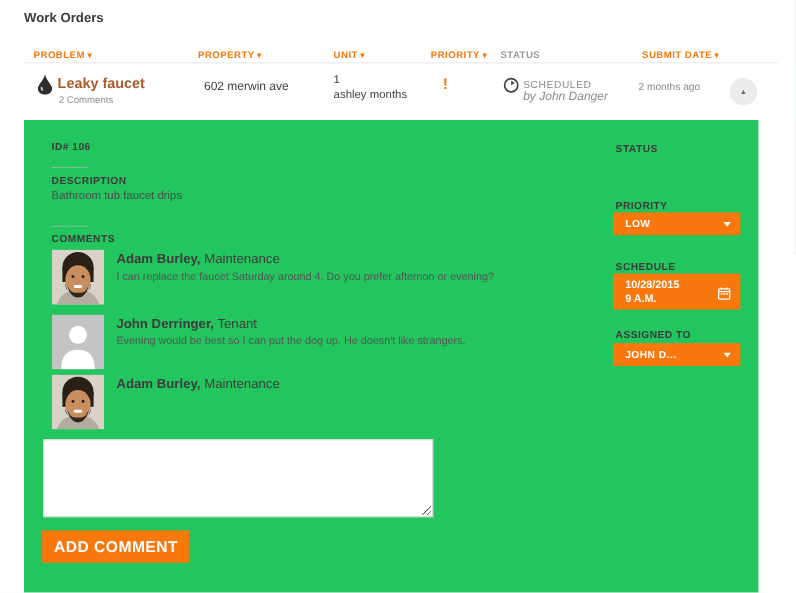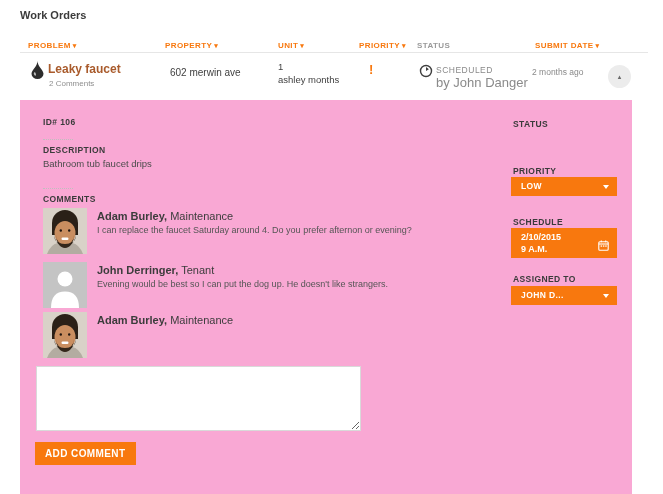--- a/index.html
+++ b/index.html
@@ -20,44 +20,44 @@
   .drop-ic { position:absolute; left:31px; top:8px; }
   .problem-link { position:absolute; left:48px; top:9px; font-size:12px; font-weight:bold;
                   color:#a95b2c; cursor:pointer; }
   .comments-count { position:absolute; left:49px; top:26px; font-size:8px; color:#8f8f8f; }
   .prop-val { position:absolute; left:170px; top:14px; font-size:10px; color:#3f3f3f; }
   .unit-num { position:absolute; left:278px; top:8px; font-size:9.5px; color:#3f3f3f; }
   .unit-tenant { position:absolute; left:278px; top:21px; font-size:9.5px; color:#3f3f3f; }
   .prio-flag { position:absolute; left:369px; top:9px; font-size:13px; font-weight:bold; color:#f8780e; }
   .clock-ic { position:absolute; left:419px; top:11px; }
   .status-txt { position:absolute; left:436px; top:12px; font-size:8.5px; letter-spacing:.5px; color:#8a8a8a; }
-  .status-by { position:absolute; left:436px; top:22px; font-size:13px; color:#8a8a8a; }
+  .status-by { position:absolute; left:436px; top:22px; font-size:10px; font-style:italic; color:#8a8a8a; }
   .submit-val { position:absolute; left:532px; top:14px; font-size:8.5px; color:#8a8a8a; }
   .collapse-btn { position:absolute; left:608px; top:12px; width:23px; height:23px; border-radius:50%;
                   background:#ececec; border:none; cursor:pointer; color:#6a6a6a; font-size:7px;
                   line-height:23px; text-align:center; }
 
   
-  .panel { position:absolute; left:20px; top:100px; width:612px; height:394px; background:#f9a8d4; }
+  .panel { position:absolute; left:20px; top:100px; width:612px; height:394px; background:#22c55e; }
   .lbl { position:absolute; font-size:8.5px; font-weight:bold; letter-spacing:.4px; color:#3b3b3b; }
   .sep { position:absolute; left:23px; width:30px; border-top:1px dotted #bfbfbf; }
   .desc-text { position:absolute; left:23px; top:58px; font-size:9.5px; color:#4c4c4c; }
 
   .comment { position:absolute; left:23px; width:430px; }
   .avatar { position:absolute; left:0; top:0; width:44px; height:46px; overflow:hidden; }
   .c-body { position:absolute; left:54px; top:2px; width:365px; }
   .c-name { font-size:11px; color:#3c3c3c; }
   .c-name b { font-weight:bold; }
   .c-text { font-size:9px; color:#555; line-height:1.45; margin-top:2px; }
 
   .new-comment { position:absolute; left:16px; top:266px; width:325px; height:65px;
                  border:1px solid #d9d9d9; background:#fff; resize:both; font-family:"Liberation Sans", sans-serif;
                  font-size:9.5px; color:#444; padding:4px; }
   .add-btn { position:absolute; left:15px; top:342px; background:#f8780e; color:#fff; border:none;
-             font-family:"Liberation Sans", sans-serif; font-size:10px; font-weight:bold; letter-spacing:.4px;
+             font-family:"Liberation Sans", sans-serif; font-size:13px; font-weight:bold; letter-spacing:.4px;
              padding:6px 10px; cursor:pointer; }
 
   
   .sb-lbl { left:493px; }
   .sb-box { position:absolute; left:491px; width:106px; height:19px; background:#f8780e; color:#fff;
             font-size:8.5px; font-weight:bold; letter-spacing:.4px; line-height:19px; padding-left:10px;
             cursor:pointer; }
   .sb-box .dd-caret { position:absolute; right:8px; top:8px; width:0; height:0;
             border-left:3.5px solid transparent; border-right:3.5px solid transparent; border-top:4px solid #fff; }
   .sched-box { position:absolute; left:491px; width:106px; height:30px; background:#f8780e; color:#fff;
@@ -187,21 +187,21 @@
     <div class="lbl sb-lbl" style="top:19px">STATUS</div>
 
     <div class="lbl sb-lbl" style="top:66px">PRIORITY</div>
     <div class="sb-box" style="top:77px">
       <span>LOW</span>
       <span class="dd-caret"></span>
     </div>
 
     <div class="lbl sb-lbl" style="top:117px">SCHEDULE</div>
     <div class="sched-box" style="top:128px">
-      <div>2/10/2015</div>
+      <div>10/28/2015</div>
       <div>9 A.M.</div>
       <span class="cal-ic">
         <svg width="11" height="11" viewBox="0 0 11 11">
             <rect x="0.8" y="1.8" width="9.4" height="8.4" rx="1" fill="none" stroke="#fff" stroke-width="1.1"></rect>
             <line x1="0.8" y1="4" x2="10.2" y2="4" stroke="#fff" stroke-width="1.1"></line>
             <line x1="3.3" y1="0.5" x2="3.3" y2="2.3" stroke="#fff" stroke-width="1.1"></line>
             <line x1="7.7" y1="0.5" x2="7.7" y2="2.3" stroke="#fff" stroke-width="1.1"></line>
             <rect x="2.6" y="5.4" width="1.5" height="1.3" fill="#fff"></rect>
             <rect x="4.9" y="5.4" width="1.5" height="1.3" fill="#fff"></rect>
             <rect x="7.2" y="5.4" width="1.5" height="1.3" fill="#fff"></rect>

